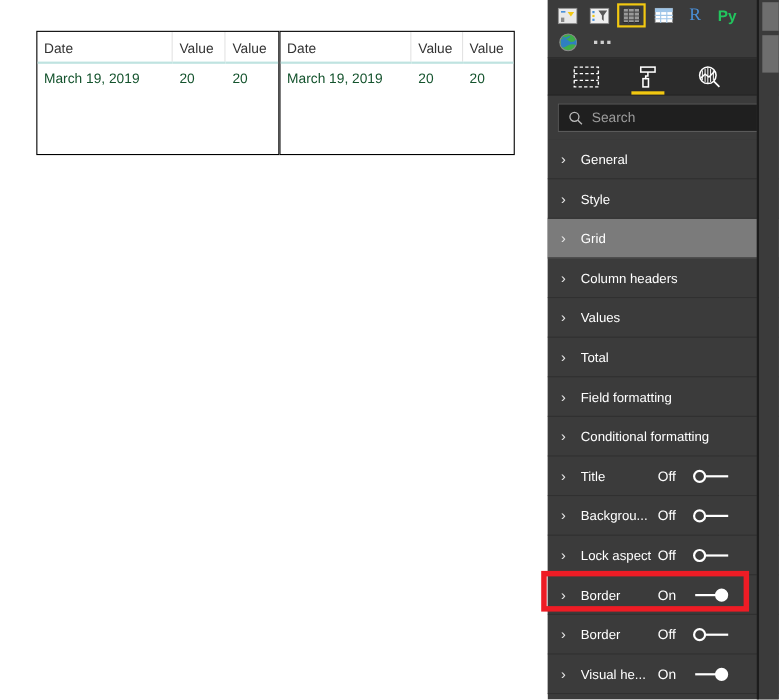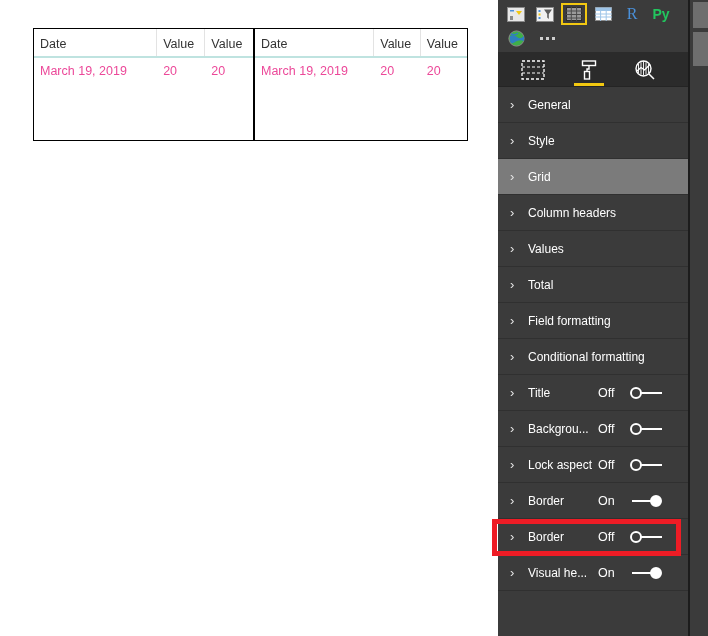--- a/index.html
+++ b/index.html
@@ -51,21 +51,21 @@
     text-align: left;
     color: #333333;
     padding: 8px 6px 5px 6px;
     border-bottom: 2px solid #bfe3e0;
     vertical-align: bottom;
     white-space: nowrap;
   }
   .tbl th.num { text-align: left; margin-top: 13px; }
   .tbl td {
     padding: 6px 6px 6px 6px;
-    color: #ec4899;
+    color: #14532d;
     white-space: nowrap;
   }
   .tbl td.num { text-align: left; }
   .tbl th + th { border-left: 1px solid #e3e3e3; }
   .tbl td + td { border-left: 1px solid transparent; }
 
   .col-date  { width: 56%; }
   .col-v1    { width: 22%; }
   .col-v2    { width: 22%; }
 
@@ -394,20 +394,29 @@
             <line x1="12" y1="3.4" x2="12" y2="15.5"></line>
             <line x1="14.5" y1="5" x2="14.5" y2="14"></line>
           </g>
           <path d="M3 12 L7 8.5 L10.5 11 L16 5.5" fill="none" stroke="#ffffff" stroke-width="1.3"></path>
           <line x1="15" y1="15" x2="20" y2="20" stroke="#ffffff" stroke-width="1.5"></line>
         </svg>
       </div>
 
     </div>
 
+    <div id="search-wrap">
+      <div id="search-box">
+        <svg width="13" height="13" viewBox="0 0 13 13">
+          <circle cx="5.2" cy="5.2" r="4.1" fill="none" stroke="#b9b9b9" stroke-width="1.2"></circle>
+          <line x1="8.3" y1="8.3" x2="12" y2="12" stroke="#b9b9b9" stroke-width="1.2"></line>
+        </svg>
+        <span id="search-text">Search</span>
+      </div>
+    </div>
 
     <div id="prop-list">
 
       <div class="prop-row">
         <span class="chev">›</span>
         <span class="prop-label">General</span>
       </div>
 
       <div class="prop-row">
         <span class="chev">›</span>

